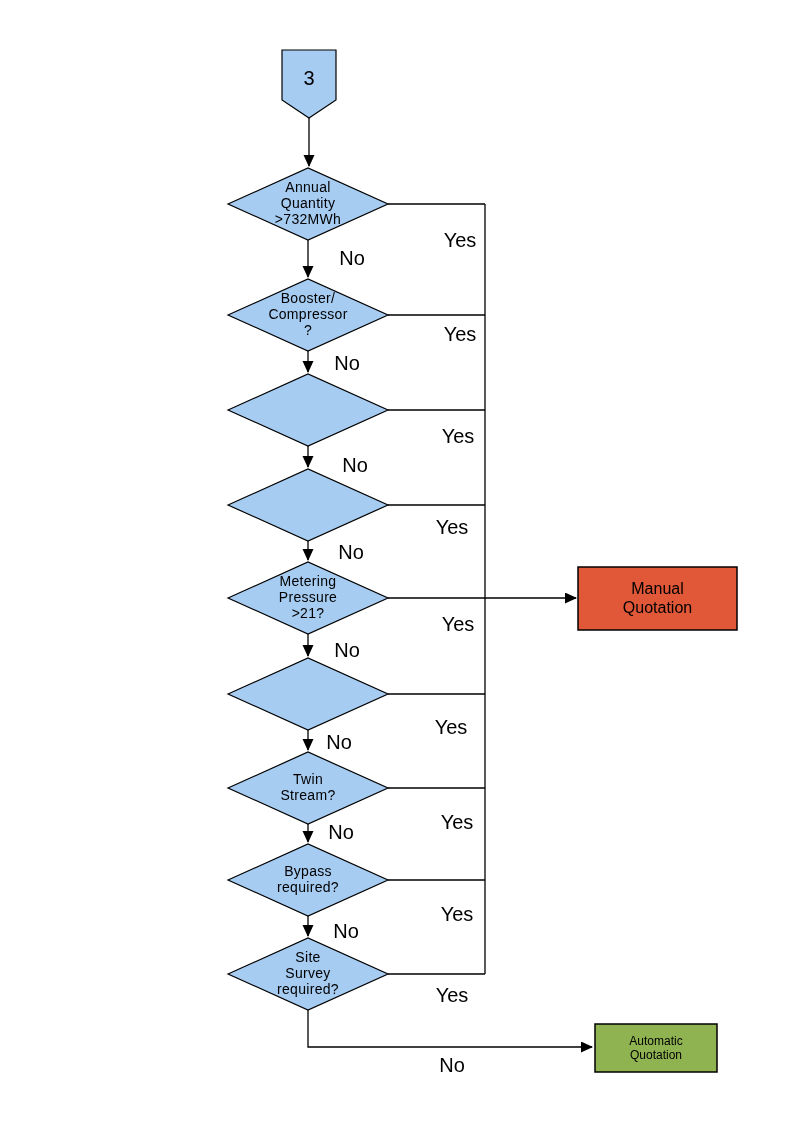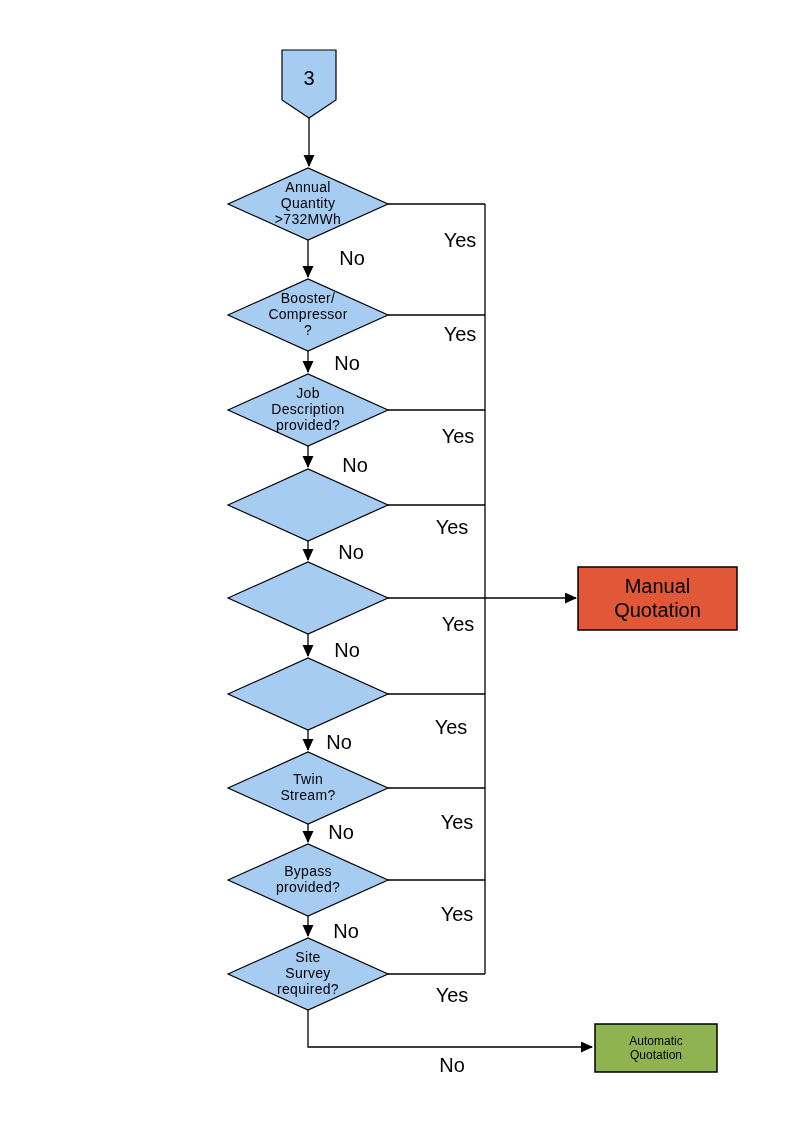--- a/index.html
+++ b/index.html
@@ -43,21 +43,21 @@
     line-height: 1;
     transform: translate(-50%, -50%);
     white-space: nowrap;
   }
   .outcome-label {
     display: flex;
     align-items: center;
     justify-content: center;
     line-height: 1.18;
   }
-  .manual-label { font-size: 20px; }
+  .manual-label { font-size: 16px; }
   .auto-label { font-size: 12px; }
 </style>
 </head>
 <body>
 
 <div class="page">
 
   <svg class="connector-layer" width="794" height="1123" viewBox="0 0 794 1123">
     <defs>
       <marker id="arrow" markerUnits="userSpaceOnUse" markerWidth="13" markerHeight="12" refX="11" refY="5.5" orient="auto">
@@ -107,27 +107,27 @@
   </svg>
 
   <div class="lbl start-label" style="left:282px; top:68px; width:54px;">3</div>
 
   <div class="lbl node-label" style="left:228px; top:168px; width:160px; height:72px;">Annual
 Quantity
 &gt;732MWh</div>
   <div class="lbl node-label" style="left:228px; top:279px; width:160px; height:72px;">Booster/
 Compressor
 ?</div>
-  <div class="lbl node-label" style="left:228px; top:374px; width:160px; height:72px;">Job
-Description
-provided?</div>
+  <div class="lbl node-label" style="left:228px; top:562px; width:160px; height:72px;">Metering
+Pressure
+&gt;21?</div>
   <div class="lbl node-label" style="left:228px; top:752px; width:160px; height:72px;">Twin
 Stream?</div>
   <div class="lbl node-label" style="left:228px; top:844px; width:160px; height:72px;">Bypass
-provided?</div>
+required?</div>
   <div class="lbl node-label" style="left:228px; top:938px; width:160px; height:72px;">Site
 Survey
 required?</div>
 
   <div class="lbl edge-label" style="left:460px; top:240px;">Yes</div>
   <div class="lbl edge-label" style="left:460px; top:334px;">Yes</div>
   <div class="lbl edge-label" style="left:458px; top:436px;">Yes</div>
   <div class="lbl edge-label" style="left:452px; top:527px;">Yes</div>
   <div class="lbl edge-label" style="left:458px; top:624px;">Yes</div>
   <div class="lbl edge-label" style="left:451px; top:727px;">Yes</div>

